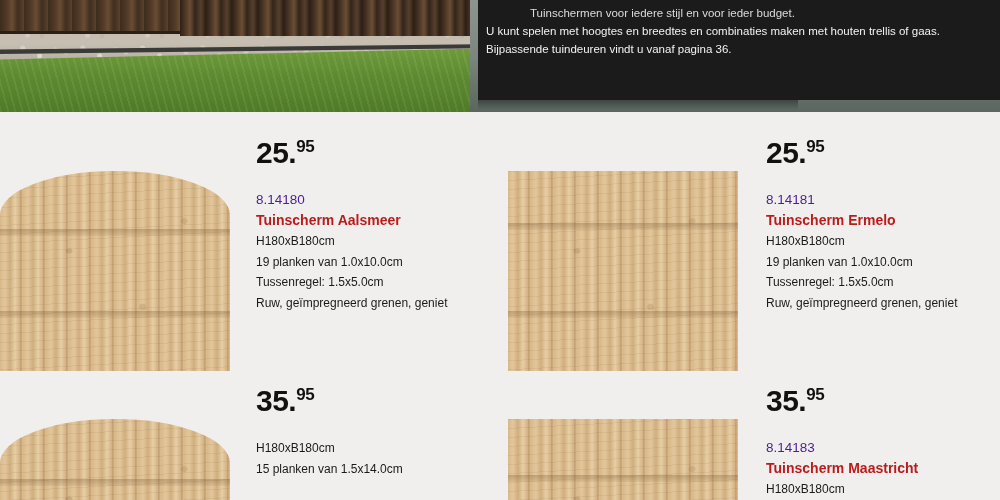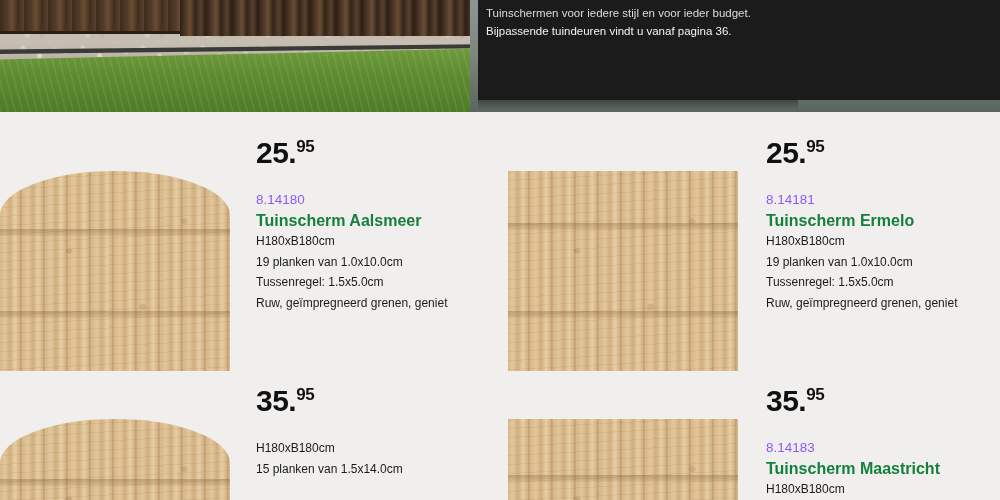--- a/index.html
+++ b/index.html
@@ -91,20 +91,21 @@
     color: #ffffff;
   }
   .dark-panel .intro-line {
     font-size: 11.5px;
     line-height: 18px;
     color: #f2f2f2;
     white-space: nowrap;
   }
   .dark-panel .intro-line.first {
     color: #dcdcdc;
+    margin-left: 44px;
   }
   .panel-shadow {
     position: absolute; left: 478px; top: 100px; width: 320px; height: 10px;
     background: linear-gradient(180deg, rgba(0,0,0,0.35), rgba(0,0,0,0));
   }
 
   
   .grid {
     position: absolute;
     left: 0; top: 112px;
@@ -183,27 +184,27 @@
     margin-bottom: 22px;
   }
   .price .cents {
     font-size: 17px;
     vertical-align: super;
     font-weight: bold;
   }
 
   .code {
     font-size: 13.5px;
-    color: #8b5cf6;
+    color: #4c1d95;
     line-height: 20px;
   }
   .pname {
-    font-size: 16px;
+    font-size: 14px;
     font-weight: bold;
-    color: #15803d;
+    color: #b91c1c;
     line-height: 21px;
   }
   .spec {
     font-size: 12px;
     color: #1a1a1a;
     line-height: 20.5px;
     white-space: nowrap;
   }
 </style>
 </head>
@@ -218,20 +219,21 @@
     <div class="fence-posts"></div>
     <div class="border-edge"></div>
     <div class="lawn"></div>
     <div class="lawn-texture"></div>
     <div class="photo-right"></div>
     <div class="photo-right-blur"></div>
   </div>
 
   <div class="dark-panel">
     <div class="intro-line first">Tuinschermen voor iedere stijl en voor ieder budget.</div>
+    <div class="intro-line">U kunt spelen met hoogtes en breedtes en combinaties maken met houten trellis of gaas.</div>
     <div class="intro-line">Bijpassende tuindeuren vindt u vanaf pagina 36.</div>
   </div>
   <div class="panel-shadow"></div>
 
   <div class="grid">
 
     <div class="prod c0 r0">
       <div class="thumb">
         <div class="thumb-bg"></div>
         <div class="wood arched">

